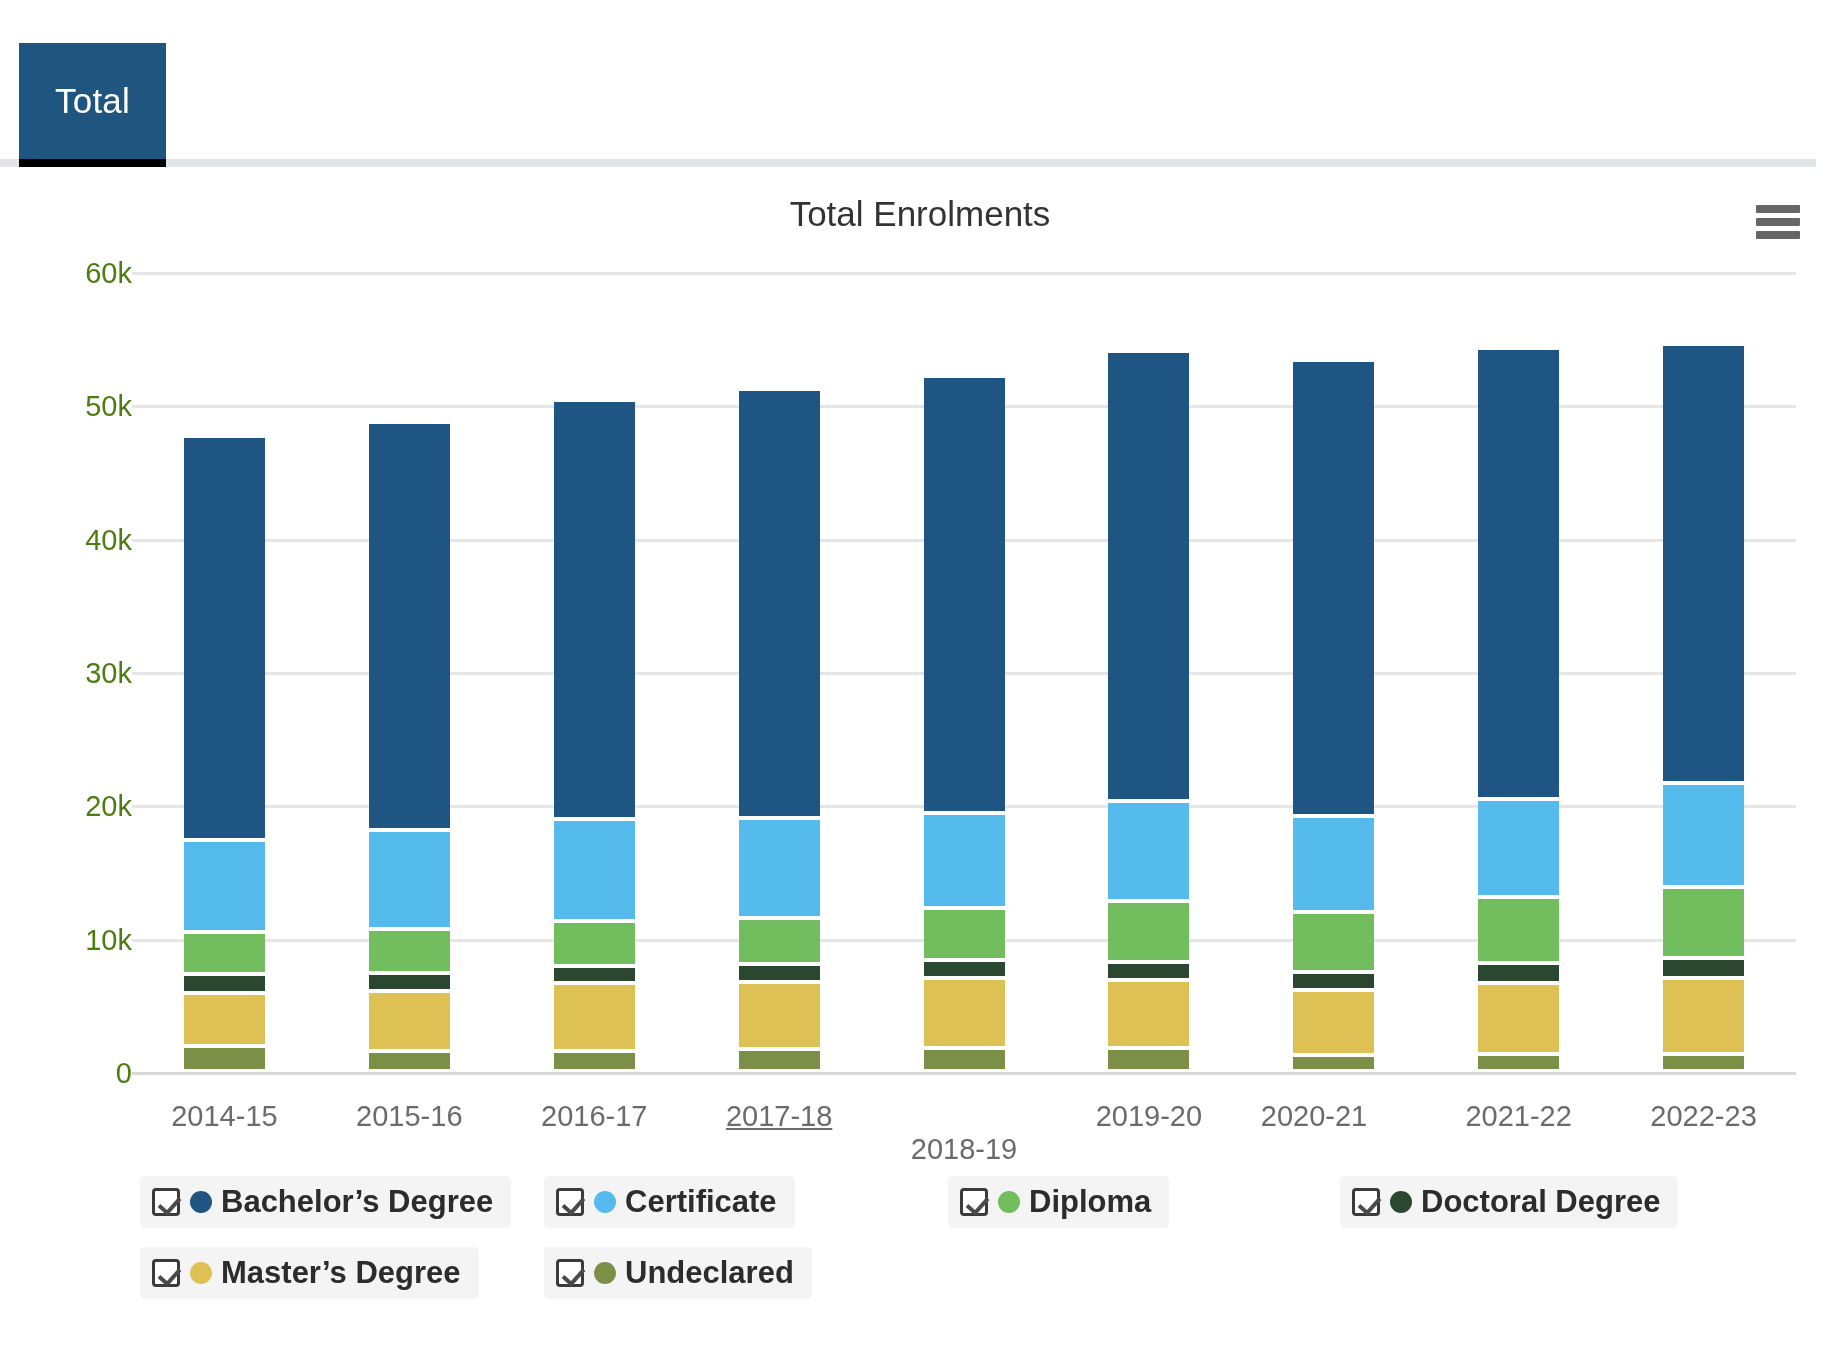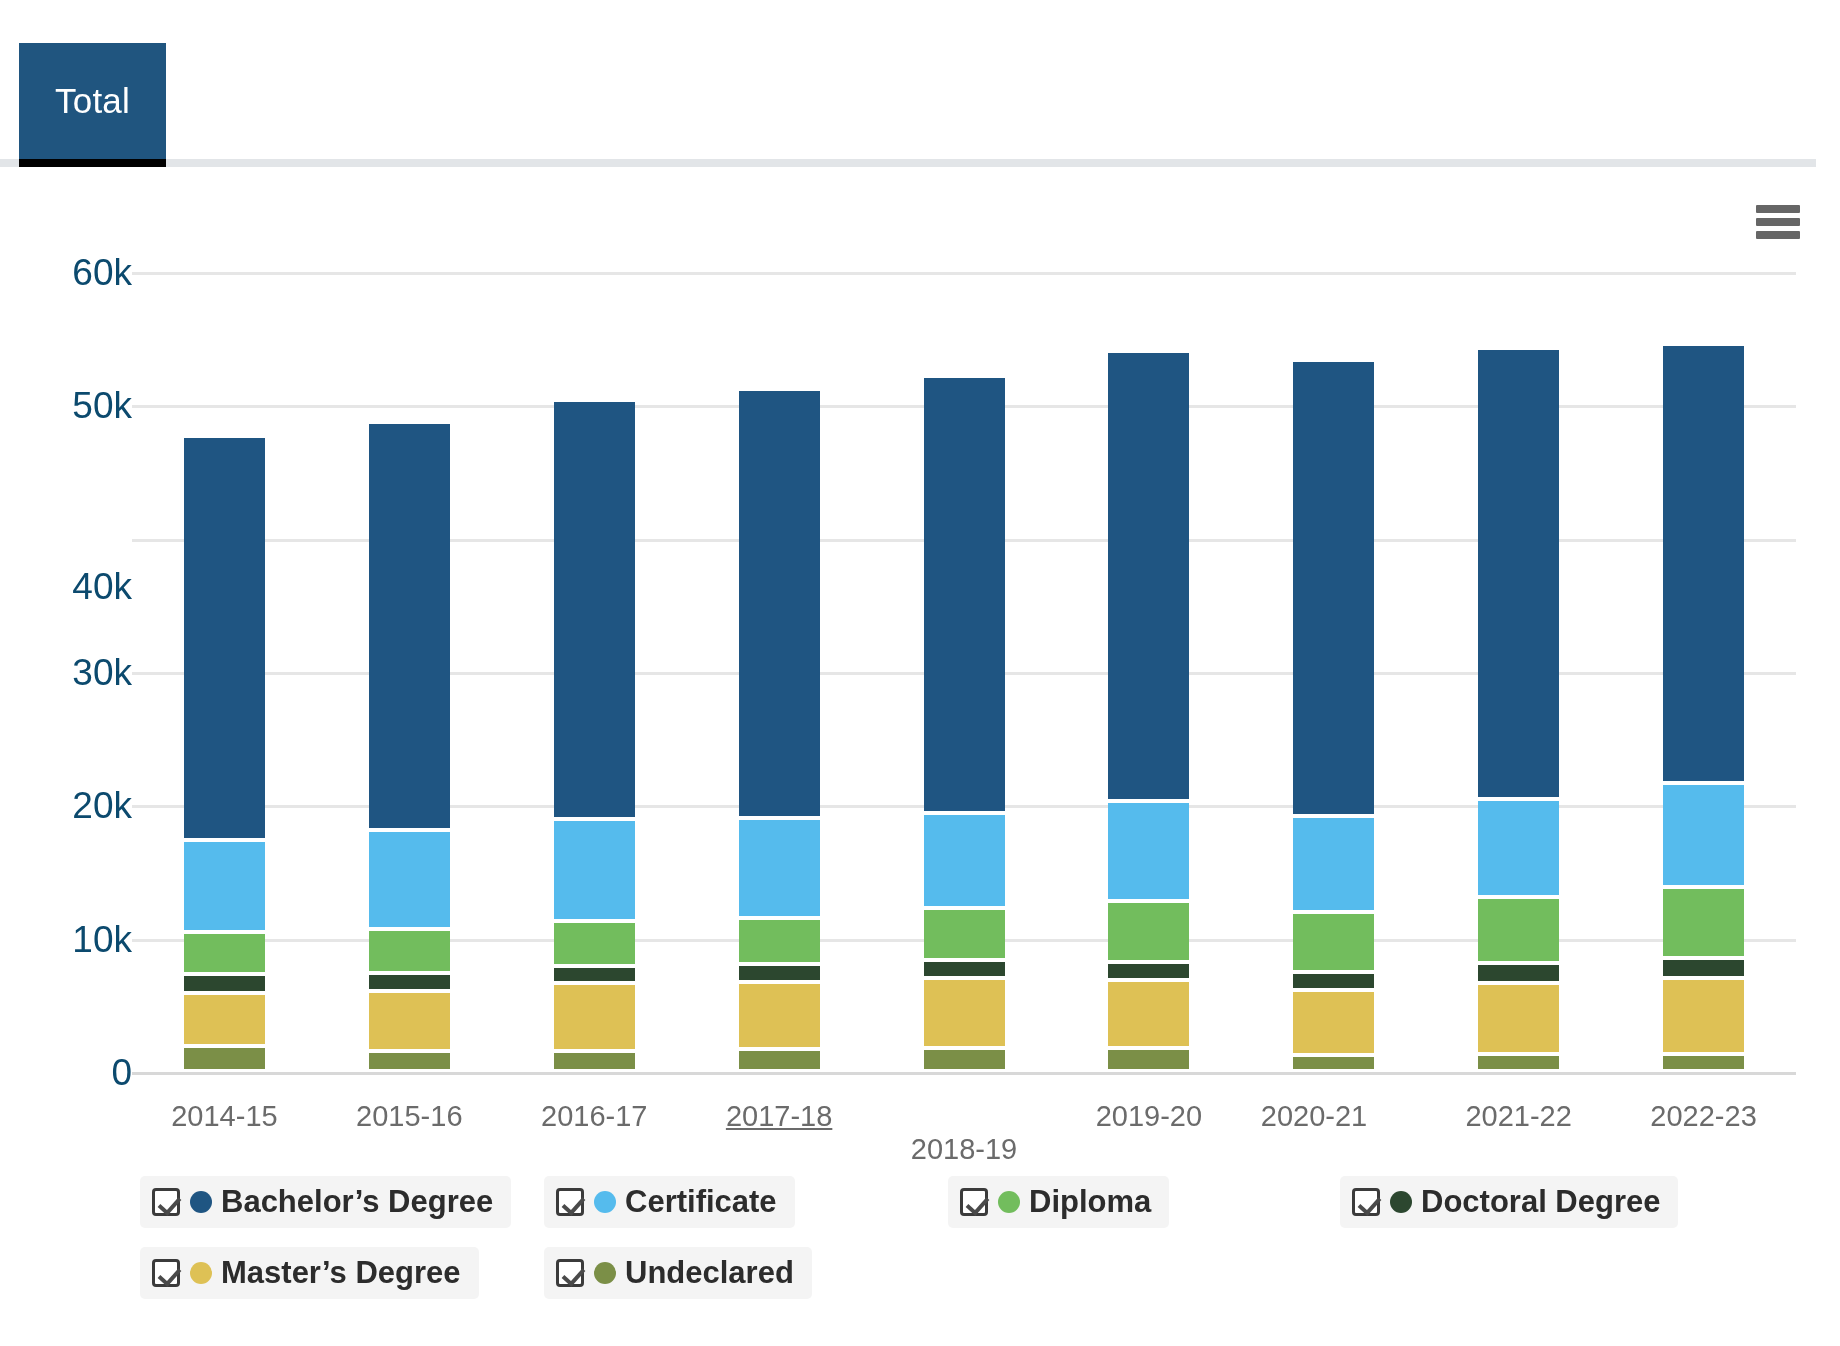--- a/index.html
+++ b/index.html
@@ -92,22 +92,22 @@
     left: 0; top: 0;
     width: 1840px; height: 1346px;
     pointer-events: none;
   }
 
   .ytick-label {
     position: absolute;
     right: 0;
     width: 110px;
     text-align: right;
-    font-size: 37px;
-    color: #0c4a6e;
+    font-size: 29px;
+    color: #4d7c0f;
     transform: translateY(-50%);
   }
   .ytick-wrap { position: absolute; left: 0; top: 0; width: 132px; height: 1346px; }
 
   .gridline {
     position: absolute;
     left: 132px;
     width: 1664px;
     height: 3px;
     background: #e6e6e6;
@@ -194,33 +194,34 @@
 
 <div id="root">
 
   <div class="tabbar">
     <div class="tabbar-underline"></div>
     <div class="tab tab-0 active">
       <span>Total</span>
     </div>
   </div>
 
+  <div class="chart-title">Total Enrolments</div>
   <div class="menu-btn">
     <span></span>
     <span></span>
     <span></span>
   </div>
 
   <div class="plot" id="plot">
       <div class="ytick-wrap">
         <div class="ytick-label" style="top: 1073px;">0</div>
         <div class="ytick-label" style="top: 939.667px;">10k</div>
         <div class="ytick-label" style="top: 806.333px;">20k</div>
         <div class="ytick-label" style="top: 673px;">30k</div>
-        <div class="ytick-label" style="top: 539.667px; margin-top: 47px;">40k</div>
+        <div class="ytick-label" style="top: 539.667px;">40k</div>
         <div class="ytick-label" style="top: 406.333px;">50k</div>
         <div class="ytick-label" style="top: 273px;">60k</div>
       </div>
       <div class="axisline" style="top: 1072px;"></div>
       <div class="gridline" style="top: 938.667px;"></div>
       <div class="gridline" style="top: 805.333px;"></div>
       <div class="gridline" style="top: 672px;"></div>
       <div class="gridline" style="top: 538.667px;"></div>
       <div class="gridline" style="top: 405.333px;"></div>
       <div class="gridline" style="top: 272px;"></div>

